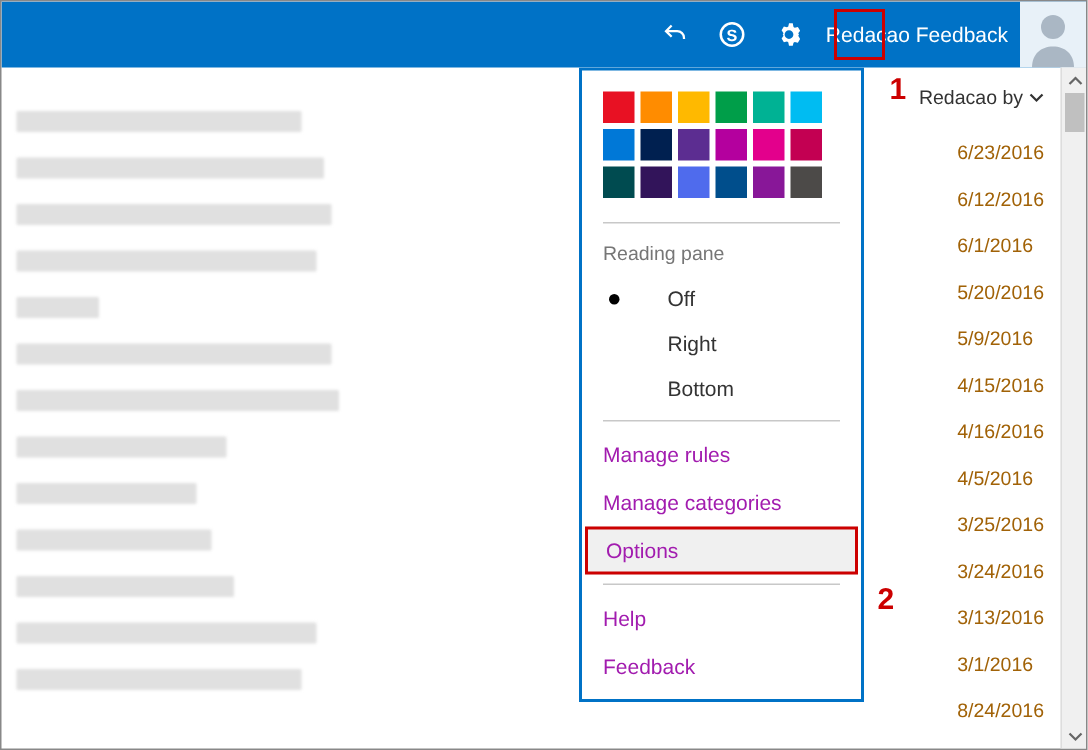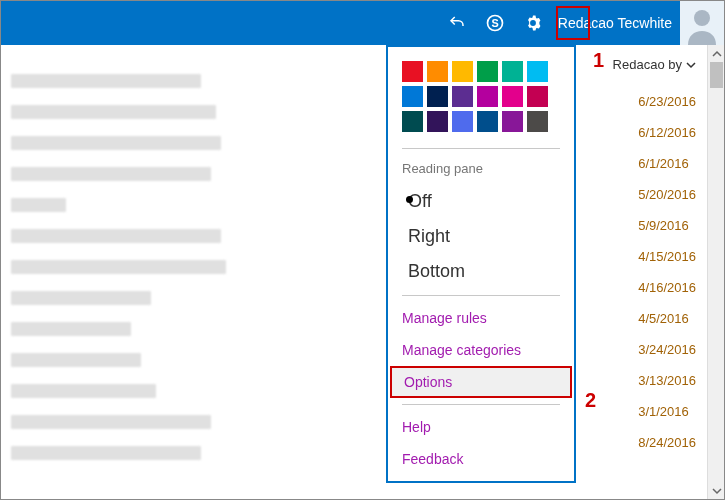--- a/index.html
+++ b/index.html
@@ -13,21 +13,21 @@
   .message-list { flex: 1; padding-top: 20px; }
   .msg-row { height: 31px; display: flex; align-items: center; padding-left: 10px; }
   .msg-row .blur { background: #e0e0e0; height: 14px; border-radius: 1px; filter: blur(1px); }
   .right-col { width: 120px; padding-top: 12px; display: flex; flex-direction: column; align-items: flex-end; padding-right: 28px; }
   .arrange { font-size: 13px; color: #333; margin-bottom: 14px; display: flex; align-items: center; gap: 4px; cursor: pointer; }
   .date { height: 31px; display: flex; align-items: center; font-size: 13px; color: #a16207; }
   .dropdown { position: absolute; top: 44px; left: 385px; width: 190px; background: #fff; border: 2px solid #0072c6; padding: 14px 0 6px 0; z-index: 10; }
   .colors { display: flex; flex-wrap: wrap; gap: 4px; padding: 0 14px 10px 14px; }
   .color-swatch { width: 21px; height: 21px; cursor: pointer; }
   .dd-section-title { color: #767676; font-size: 13px; padding: 6px 14px 8px 14px; }
-  .dd-item { padding: 7px 14px 7px 20px; font-size: 18px; color: #333; cursor: pointer; position: relative; }
+  .dd-item { padding: 7px 14px 7px 57px; font-size: 14px; color: #333; cursor: pointer; position: relative; }
   .dd-item.radio::before { content: ""; width: 7px; height: 7px; background: #000; border-radius: 50%; position: absolute; left: 18px; top: 12px; display: none; }
   .dd-item.radio.selected::before { display: block; }
   .dd-sep { border-top: 1px solid #c8c8c8; margin: 6px 14px; }
   .dd-link { padding: 8px 14px; font-size: 14px; color: #a21caf; cursor: pointer; }
   .dd-link.highlight { border: 2px solid #cc0000; background: #f0f0f0; margin: 0 2px; padding: 6px 12px; }
   .scrollbar { position: absolute; right: 0; top: 44px; width: 17px; height: calc(100% - 44px); background: #f0f0f0; border-left: 1px solid #ddd; }
   .scroll-btn { width: 17px; height: 17px; display: flex; align-items: center; justify-content: center; background: #f0f0f0; cursor: pointer; }
   .scroll-thumb { position: absolute; top: 17px; left: 2px; width: 13px; height: 26px; background: #c0c0c0; }
   .callout { position: absolute; color: #cc0000; font-size: 20px; font-weight: bold; font-family: Arial; }
   .gear-box { position: absolute; border: 2px solid #cc0000; width: 34px; height: 34px; top: 5px; left: 555px; z-index: 20; pointer-events: none; }
@@ -46,21 +46,21 @@
     <svg width="20" height="20" viewBox="0 0 24 24" fill="#fff">
         <circle cx="12" cy="12" r="9" fill="none" stroke="#fff" stroke-width="2"></circle>
         <text x="12" y="17" text-anchor="middle" font-size="13" font-weight="bold" fill="#fff">S</text>
       </svg>
   </div>
   <div class="gear-wrap">
     <svg width="20" height="20" viewBox="0 0 24 24" fill="#fff">
         <path d="M19.4 13l.6-1-.6-1 1.5-2.1-1.8-3-2.5.6-1-.6L15 3h-3l-.6 2.5-1 .6-2.5-.6-1.8 3L7.6 11l-.6 1 .6 1-1.5 2.1 1.8 3 2.5-.6 1 .6L12 21h3l.6-2.5 1-.6 2.5.6 1.8-3L19.4 13zM12 15.5A3.5 3.5 0 1 1 15.5 12 3.5 3.5 0 0 1 12 15.5z"></path>
       </svg>
   </div>
-  <div class="username">Redacao Tecwhite</div>
+  <div class="username">Redacao Feedback</div>
   <div class="avatar">
     <svg width="36" height="40" viewBox="0 0 36 40" fill="#aab7c4">
         <circle cx="18" cy="13" r="8"></circle>
         <path d="M4 40c0-9 6-14 14-14s14 5 14 14z"></path>
       </svg>
   </div>
 </div>
 
 <div class="gear-box"></div>
 <div class="callout" style="top:48px;left:592px;">1</div>
@@ -116,20 +116,21 @@
     </div>
     <div class="dates-container">
         <div class="date">6/23/2016</div>
         <div class="date">6/12/2016</div>
         <div class="date">6/1/2016</div>
         <div class="date">5/20/2016</div>
         <div class="date">5/9/2016</div>
         <div class="date">4/15/2016</div>
         <div class="date">4/16/2016</div>
         <div class="date">4/5/2016</div>
+        <div class="date">3/25/2016</div>
         <div class="date">3/24/2016</div>
         <div class="date">3/13/2016</div>
         <div class="date">3/1/2016</div>
         <div class="date">8/24/2016</div>
       </div>
   </div>
 </div>
 
 <div class="dropdown">
   <div class="colors">

